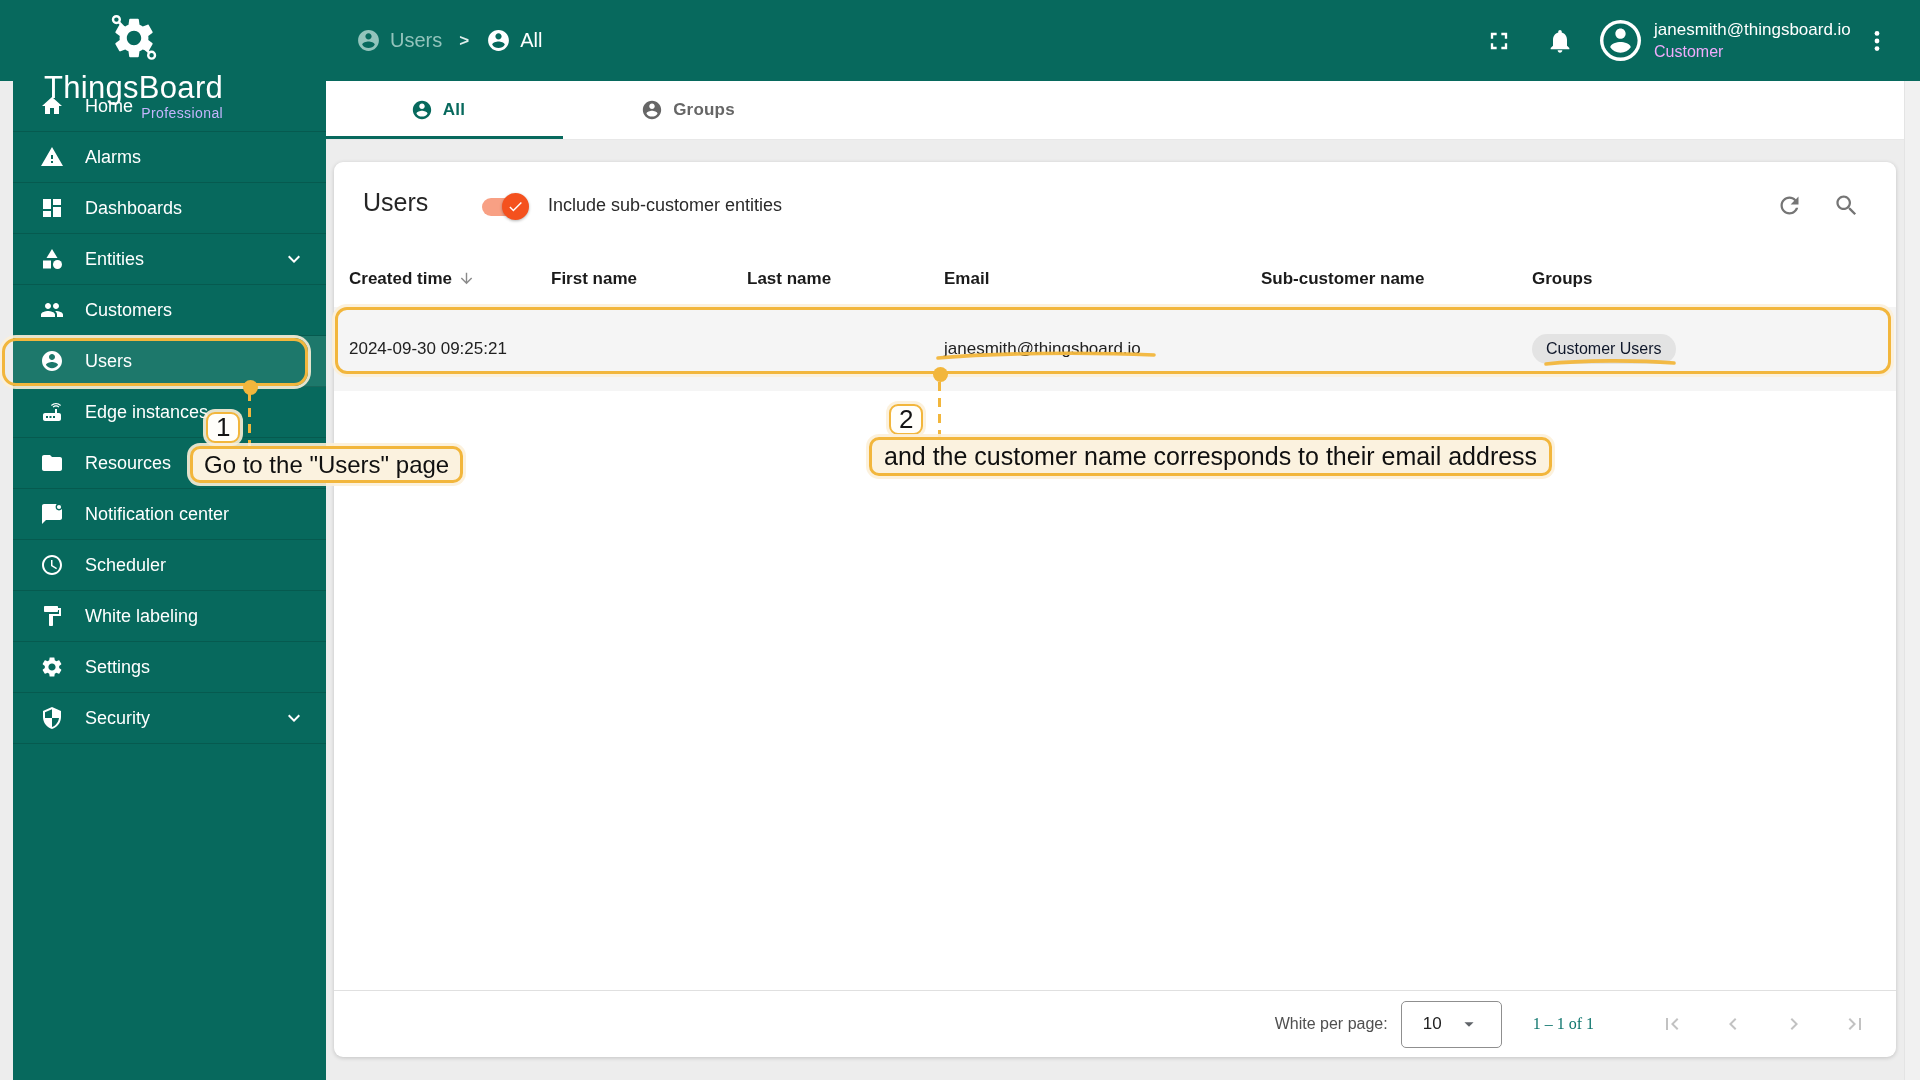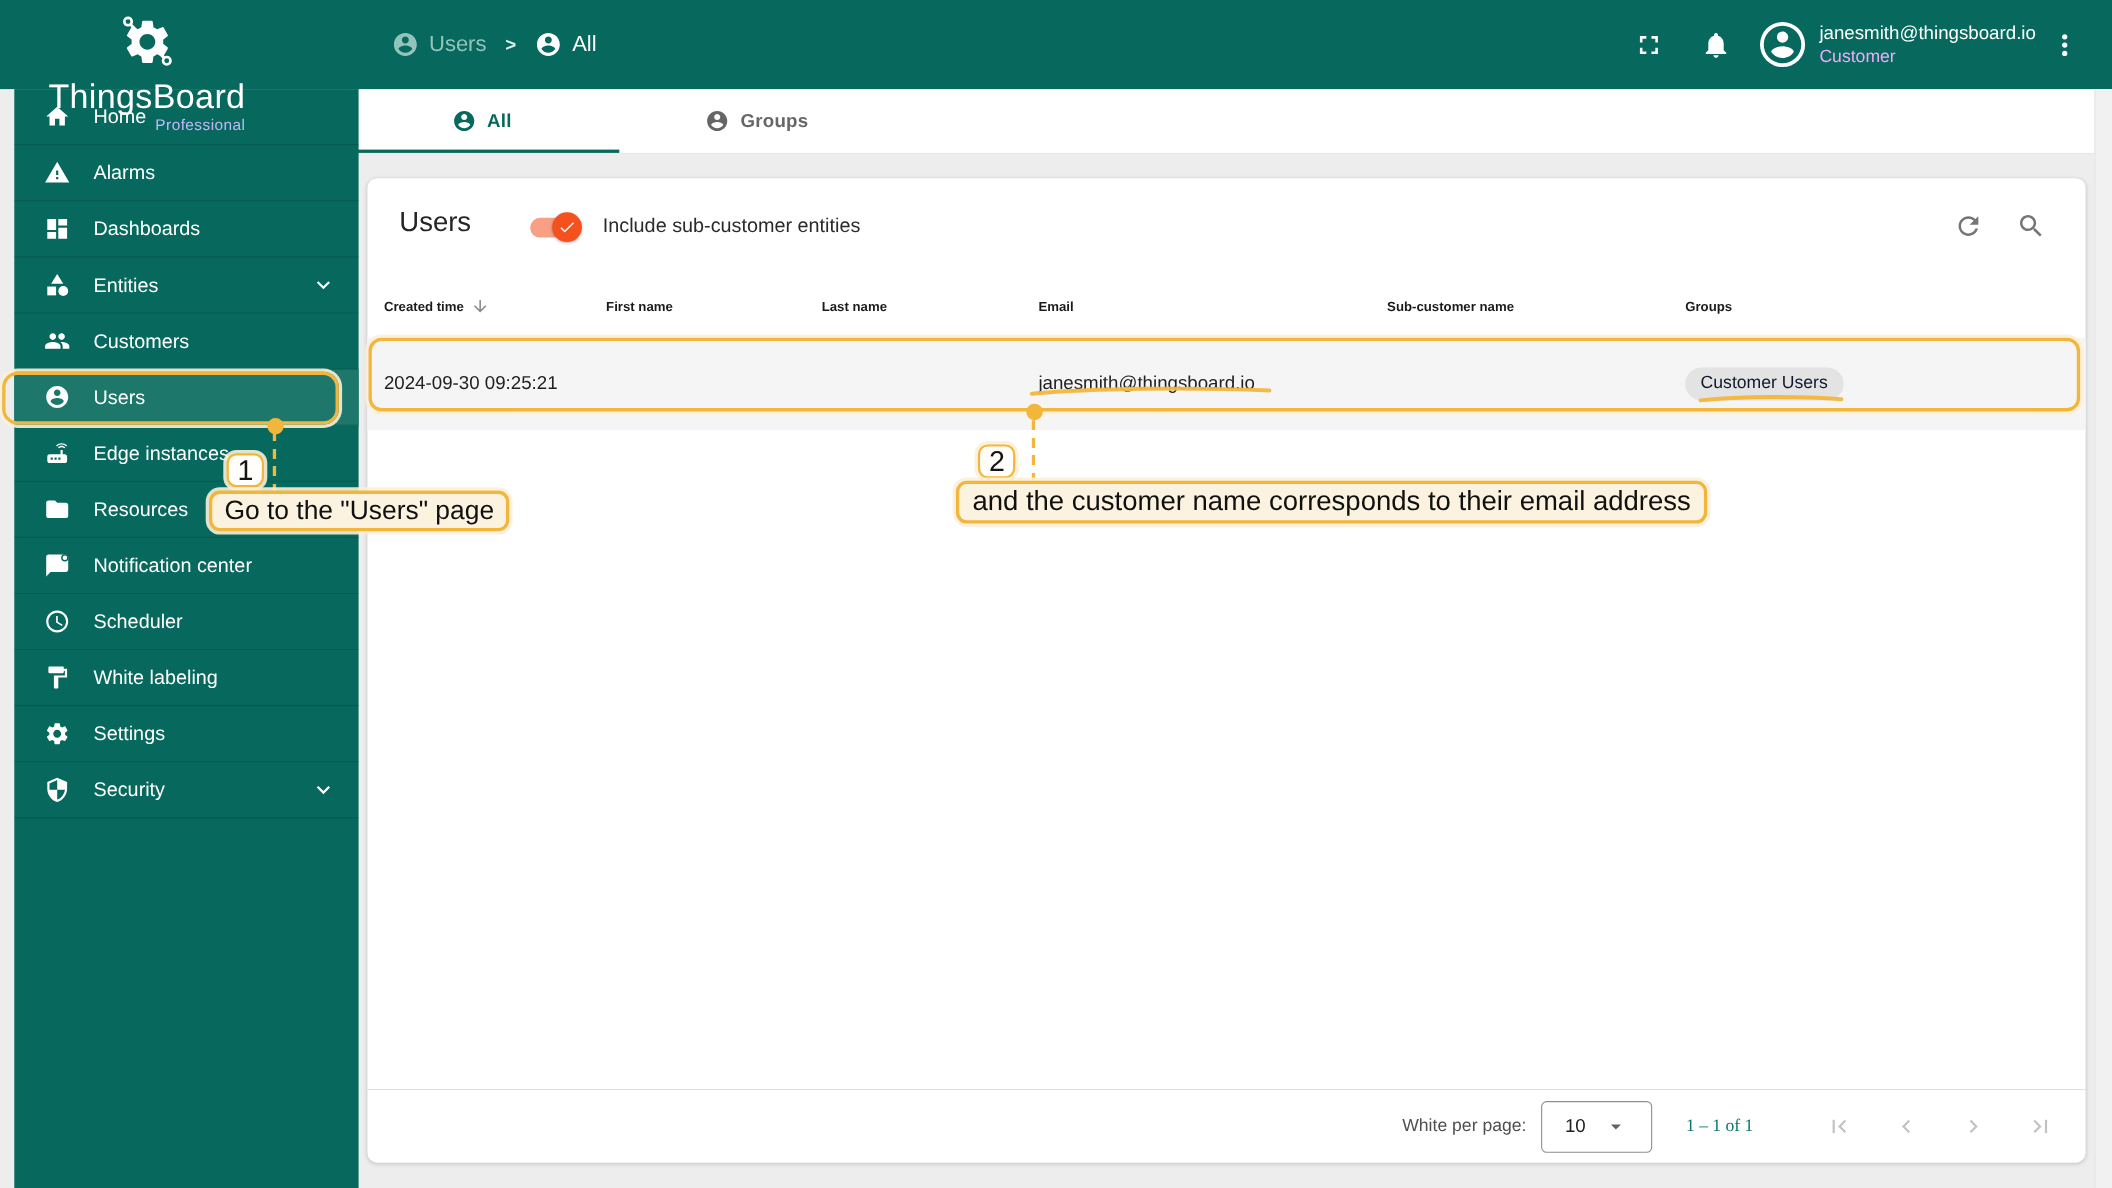--- a/index.html
+++ b/index.html
@@ -58,21 +58,21 @@
   .toggle { position:absolute; left:148px; top:31px; width:57px; height:27px; cursor:pointer; }
   .toggle-track { position:absolute; left:0; top:5px; width:46px; height:18px; border-radius:9px; background:#f8a084; }
   .toggle-thumb { position:absolute; left:20px; top:0; width:27px; height:27px; border-radius:50%; background:#F4511E; box-shadow:0 1px 3px rgba(0,0,0,.3); display:flex; align-items:center; justify-content:center; }
   .toggle-thumb svg { width:17px; height:17px; fill:#fff; }
   .toggle-label { position:absolute; left:214px; top:33px; font-size:18px; color:#2a2a2a; }
   .card-hicons { position:absolute; right:36px; top:30px; display:flex; gap:30px; }
   .card-hicons svg { width:27px; height:27px; fill:#757575; cursor:pointer; }
 
   .tgrid { display:grid; grid-template-columns:202px 196px 197px 317px 271px auto; align-items:center; }
   .thead { position:absolute; top:88px; left:0; right:0; height:57px; }
-  .th { padding-left:15px; font-size:12px; font-weight:600; color:#1b1b1b; display:flex; align-items:center; gap:6px; cursor:pointer; }
+  .th { padding-left:15px; font-size:17px; font-weight:600; color:#1b1b1b; display:flex; align-items:center; gap:6px; cursor:pointer; }
   .sort-ico { width:17px; height:17px; fill:#8a8a8a; }
   .trow { position:absolute; top:145px; left:0; right:0; height:84px; background:#f5f5f5; cursor:pointer; }
   .td { padding-left:15px; font-size:17px; color:#212121; }
   .chip { display:inline-block; background:#e3e3e3; border-radius:16px; padding:6px 14px; font-size:16px; color:#0f172a; cursor:pointer; }
 
   .pagination { position:absolute; left:0; right:0; bottom:0; height:67px; border-top:1px solid #e0e0e0; display:flex; align-items:center; justify-content:flex-end; padding-right:29px; }
   .ipp-label { font-size:16px; color:#4f4f4f; }
   .page-size { margin-left:13px; width:101px; height:47px; border:1px solid #8f8f8f; border-radius:5px; display:flex; align-items:center; justify-content:center; gap:16px; cursor:pointer; }
   .page-size-value { font-size:17px; color:#212121; }
   .page-size svg { width:22px; height:22px; fill:#5f6368; }

